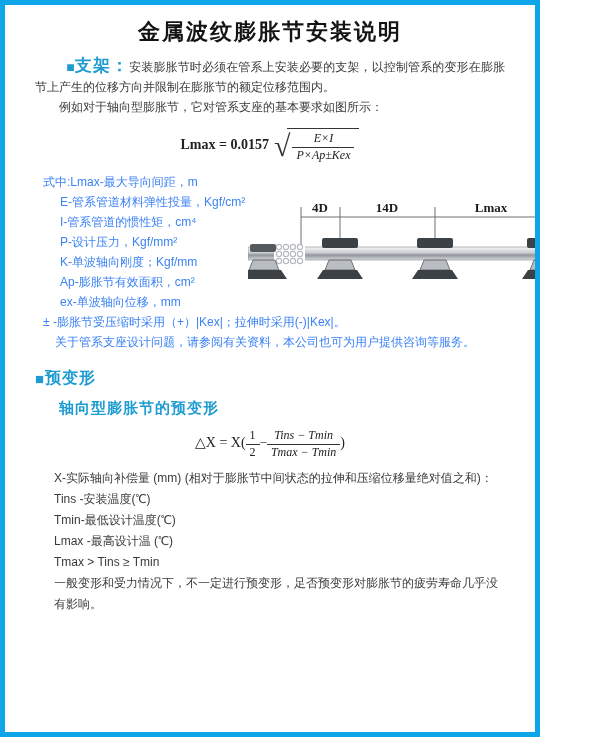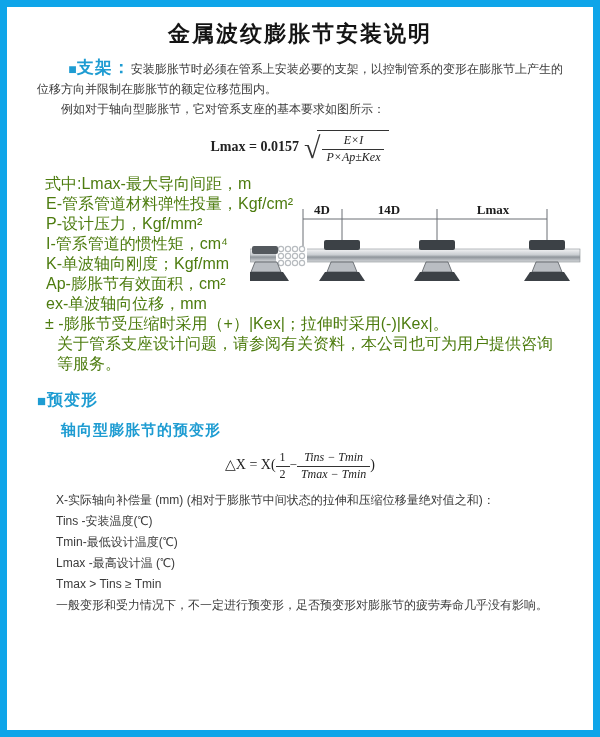--- a/index.html
+++ b/index.html
@@ -1,18 +1,18 @@
 <!DOCTYPE html>
 <html><head>
 <meta charset="utf-8">
 <style>
   html,body{margin:0;padding:0;background:#ffffff;}
   .page{
-    width:600px;height:737px;position:relative;overflow:hidden;
-    background:#ffffff;box-sizing:border-box;border:7px solid #0ea5e9;
+    width:540px;height:737px;position:relative;overflow:hidden;
+    background:#ffffff;box-sizing:border-box;border:5px solid #0ea5e9;
     font-family:"Liberation Sans",sans-serif;color:#3a3a3a;
   }
   .content{padding:0 30px;}
   h1.title{
     margin:12px 0 0;text-align:center;font-size:22px;font-weight:bold;
     color:#141414;letter-spacing:2px;font-family:"Liberation Sans",sans-serif;
   }
   .para{font-size:12px;line-height:20px;text-align:justify;margin:0;}
   .p-support{margin-top:9px;text-indent:2.6em;}
   .marker{color:#1e9cd2;font-style:normal;font-size:14px;vertical-align:-1px;}
@@ -25,23 +25,23 @@
   .radical{font-size:30px;vertical-align:middle;margin-left:5px;font-weight:400;color:#333;}
   .sqrt-body{display:inline-block;border-top:1.6px solid #333;vertical-align:middle;padding:2px 5px 0;margin-left:-3px;}
   .frac{display:inline-flex;flex-direction:column;font-style:italic;font-size:12px;line-height:1.3;text-align:center;vertical-align:middle;}
   .frac .num{border-bottom:1px solid #333;padding:0 4px;}
   .frac .den{padding:0 4px;}
   .frac.up{font-style:normal;}
   .f2{margin:10px 0 8px;font-size:13px;}
   .f2 .f-op{font-weight:normal;font-size:14px;text-align:right;}
   
   .def-list{margin-top:9px;}
-  .def-line{font-size:16px;line-height:20px;color:#4d7c0f;}
+  .def-line{font-size:12px;line-height:20px;color:#3b82f6;}
   .d-head{margin-left:8px;}
-  .d-sub{margin-left:9px;}
+  .d-sub{margin-left:25px;}
   .d-note{margin-left:20px;}
   
   .diagram{position:absolute;left:243px;top:194px;width:352px;height:96px;}
   
   .sec-head{color:#1e9cd2;font-size:16px;font-weight:bold;margin:16px 0 4px;letter-spacing:1px;}
   .sec-head .marker{font-size:15px;}
   .p-predeform{line-height:22px;text-indent:2em;}
   .sub-head{color:#1e9cd2;font-size:15px;font-weight:bold;letter-spacing:1px;}
   .sub-axial{margin:10px 0 0 24px;}
   .p-explain{margin-top:4px;text-indent:2em;}
@@ -62,22 +62,22 @@
     <div class="formula f1">
       <span class="f-lhs">Lmax = 0.0157</span><span class="radical">√</span><span class="sqrt-body"><span class="frac">
             <span class="num">E×I</span>
             <span class="den">P×Ap±Kex</span>
           </span></span>
     </div>
 
     <div class="def-list">
       <div class="def-line d-head">式中:Lmax-最大导向间距，m</div>
       <div class="def-line d-sub">E-管系管道材料弹性投量，Kgf/cm²</div>
+      <div class="def-line d-sub">I-管系管道的惯性矩，cm⁴</div>
       <div class="def-line d-sub">P-设计压力，Kgf/mm²</div>
-      <div class="def-line d-sub">I-管系管道的惯性矩，cm⁴</div>
       <div class="def-line d-sub">K-单波轴向刚度；Kgf/mm</div>
       <div class="def-line d-sub">Ap-膨胀节有效面积，cm²</div>
       <div class="def-line d-sub">ex-单波轴向位移，mm</div>
       <div class="def-line d-head">± -膨胀节受压缩时采用（+）|Kex|；拉伸时采用(-)|Kex|。</div>
       <div class="def-line d-note">关于管系支座设计问题，请参阅有关资料，本公司也可为用户提供咨询等服务。</div>
     </div>
 
     <div class="sec-head"><span class="marker">■</span><span>预变形</span></div>
 
 

